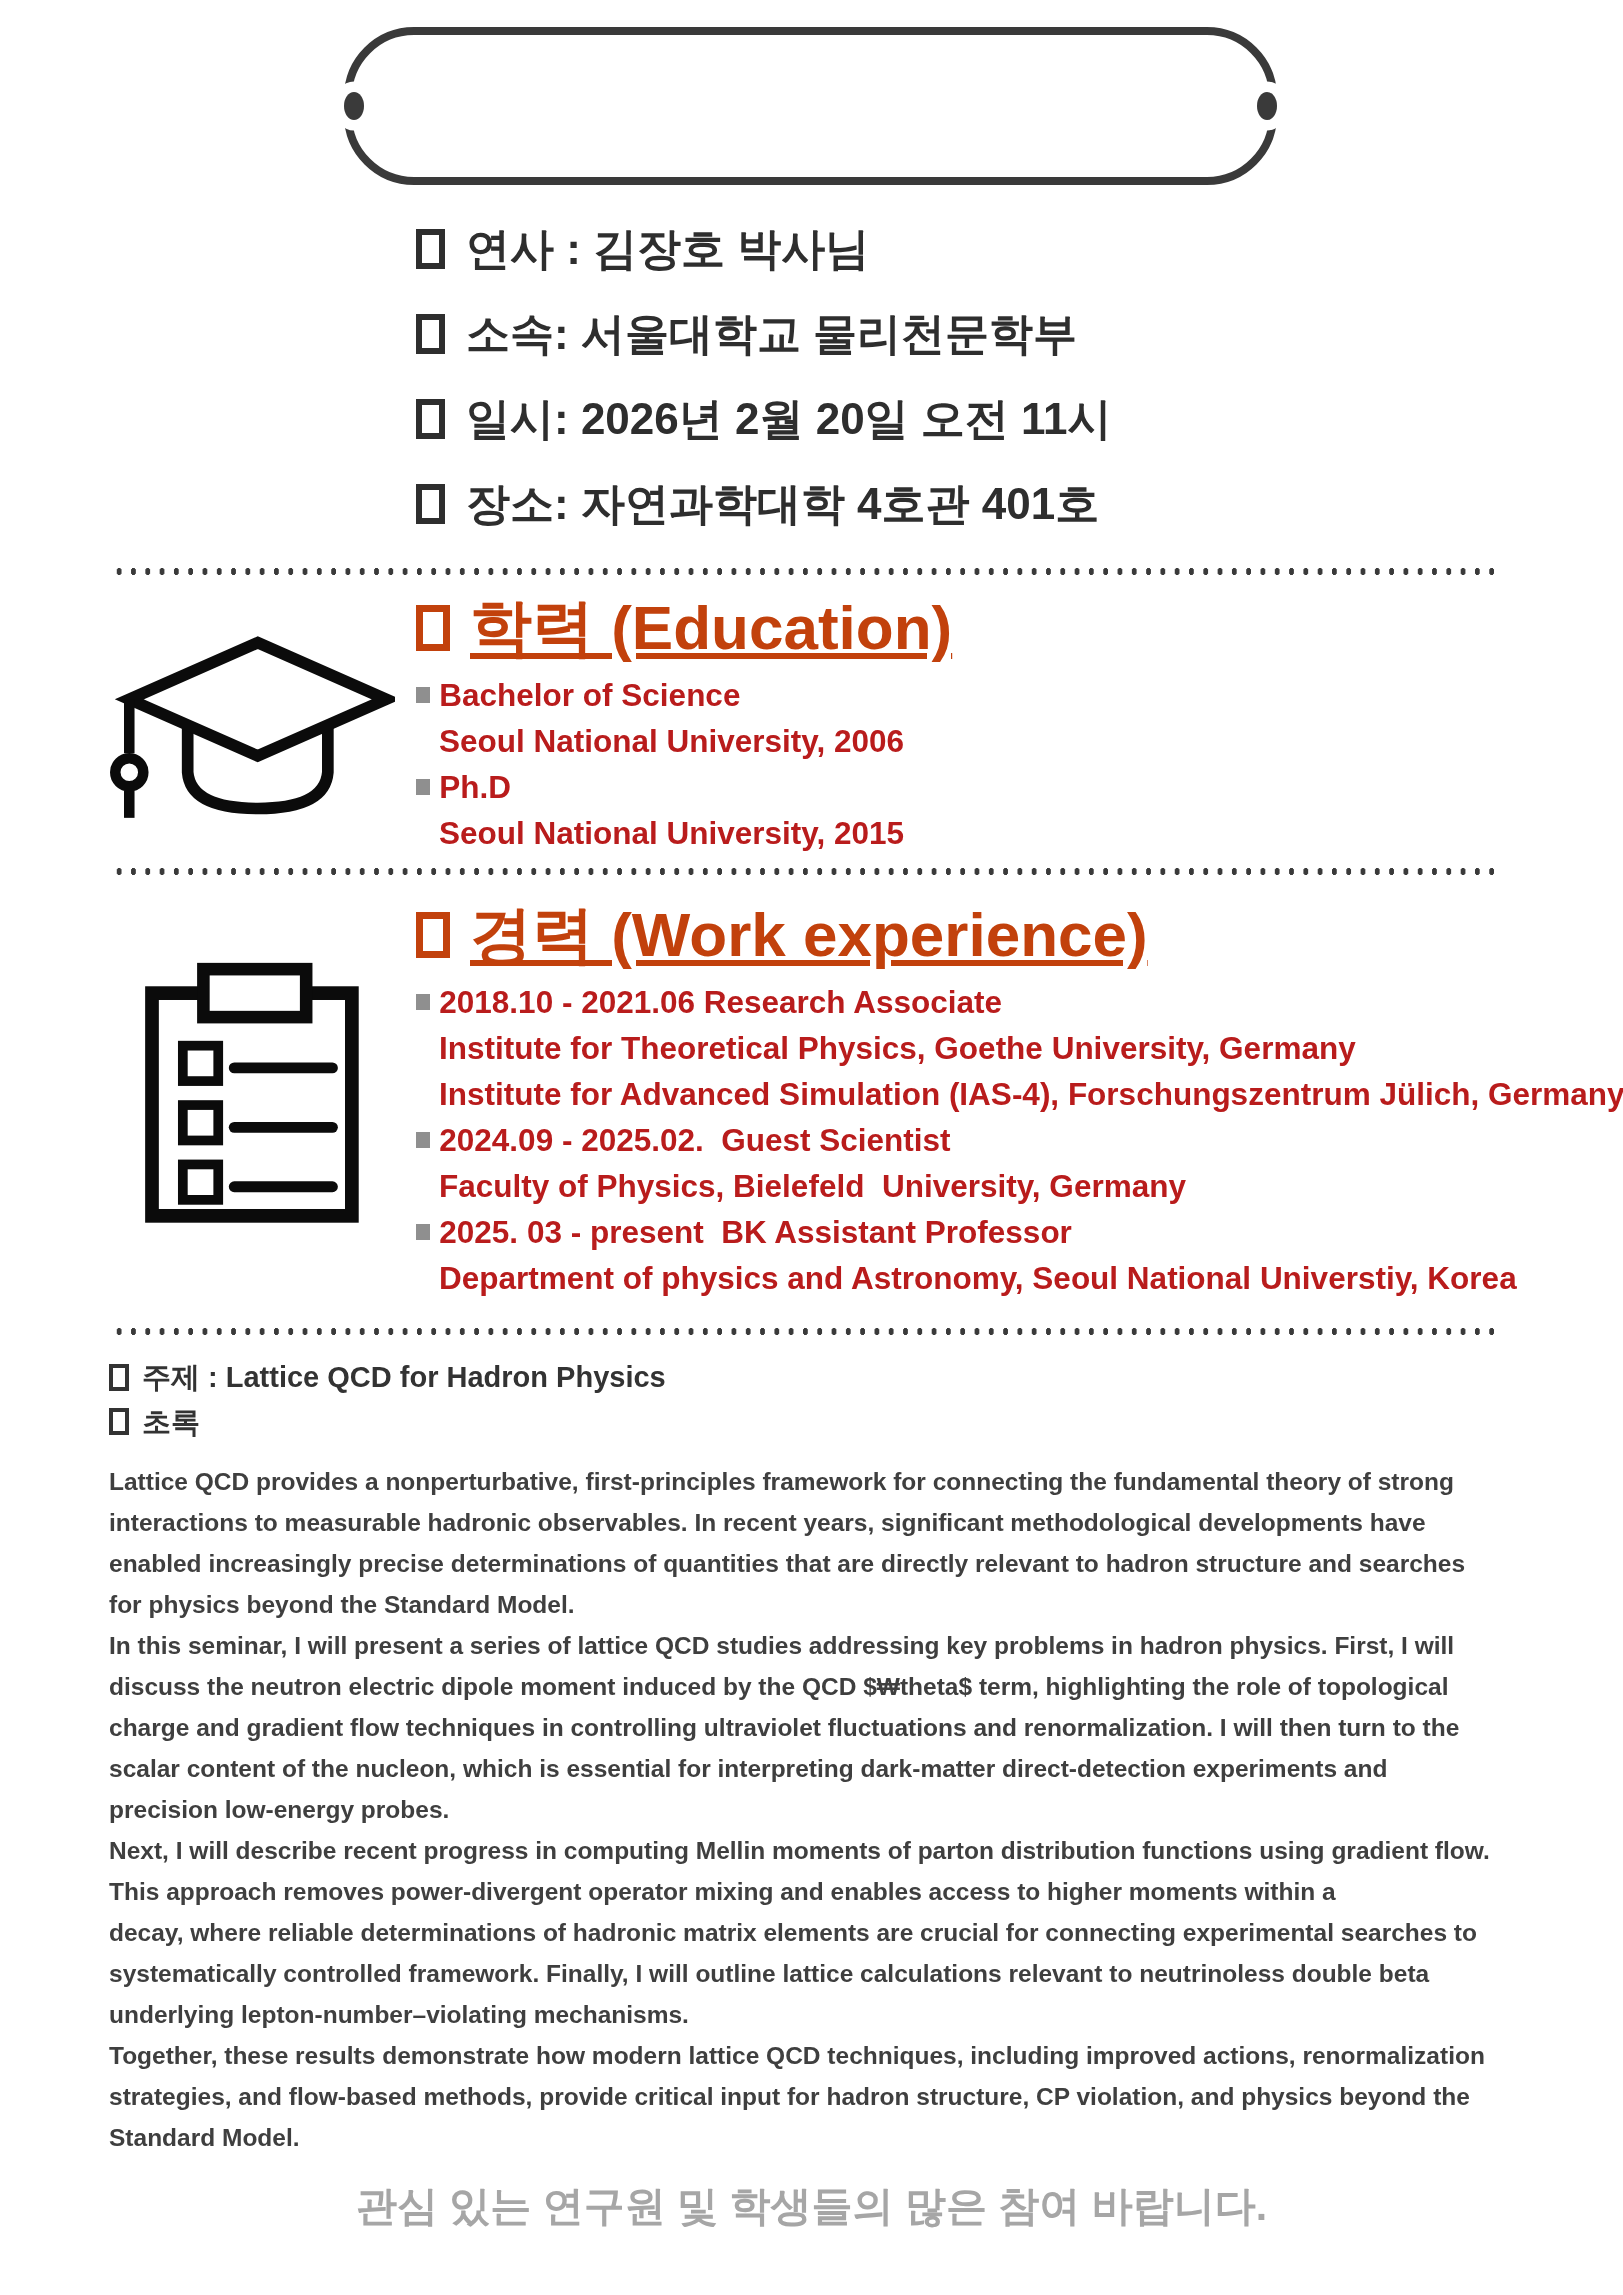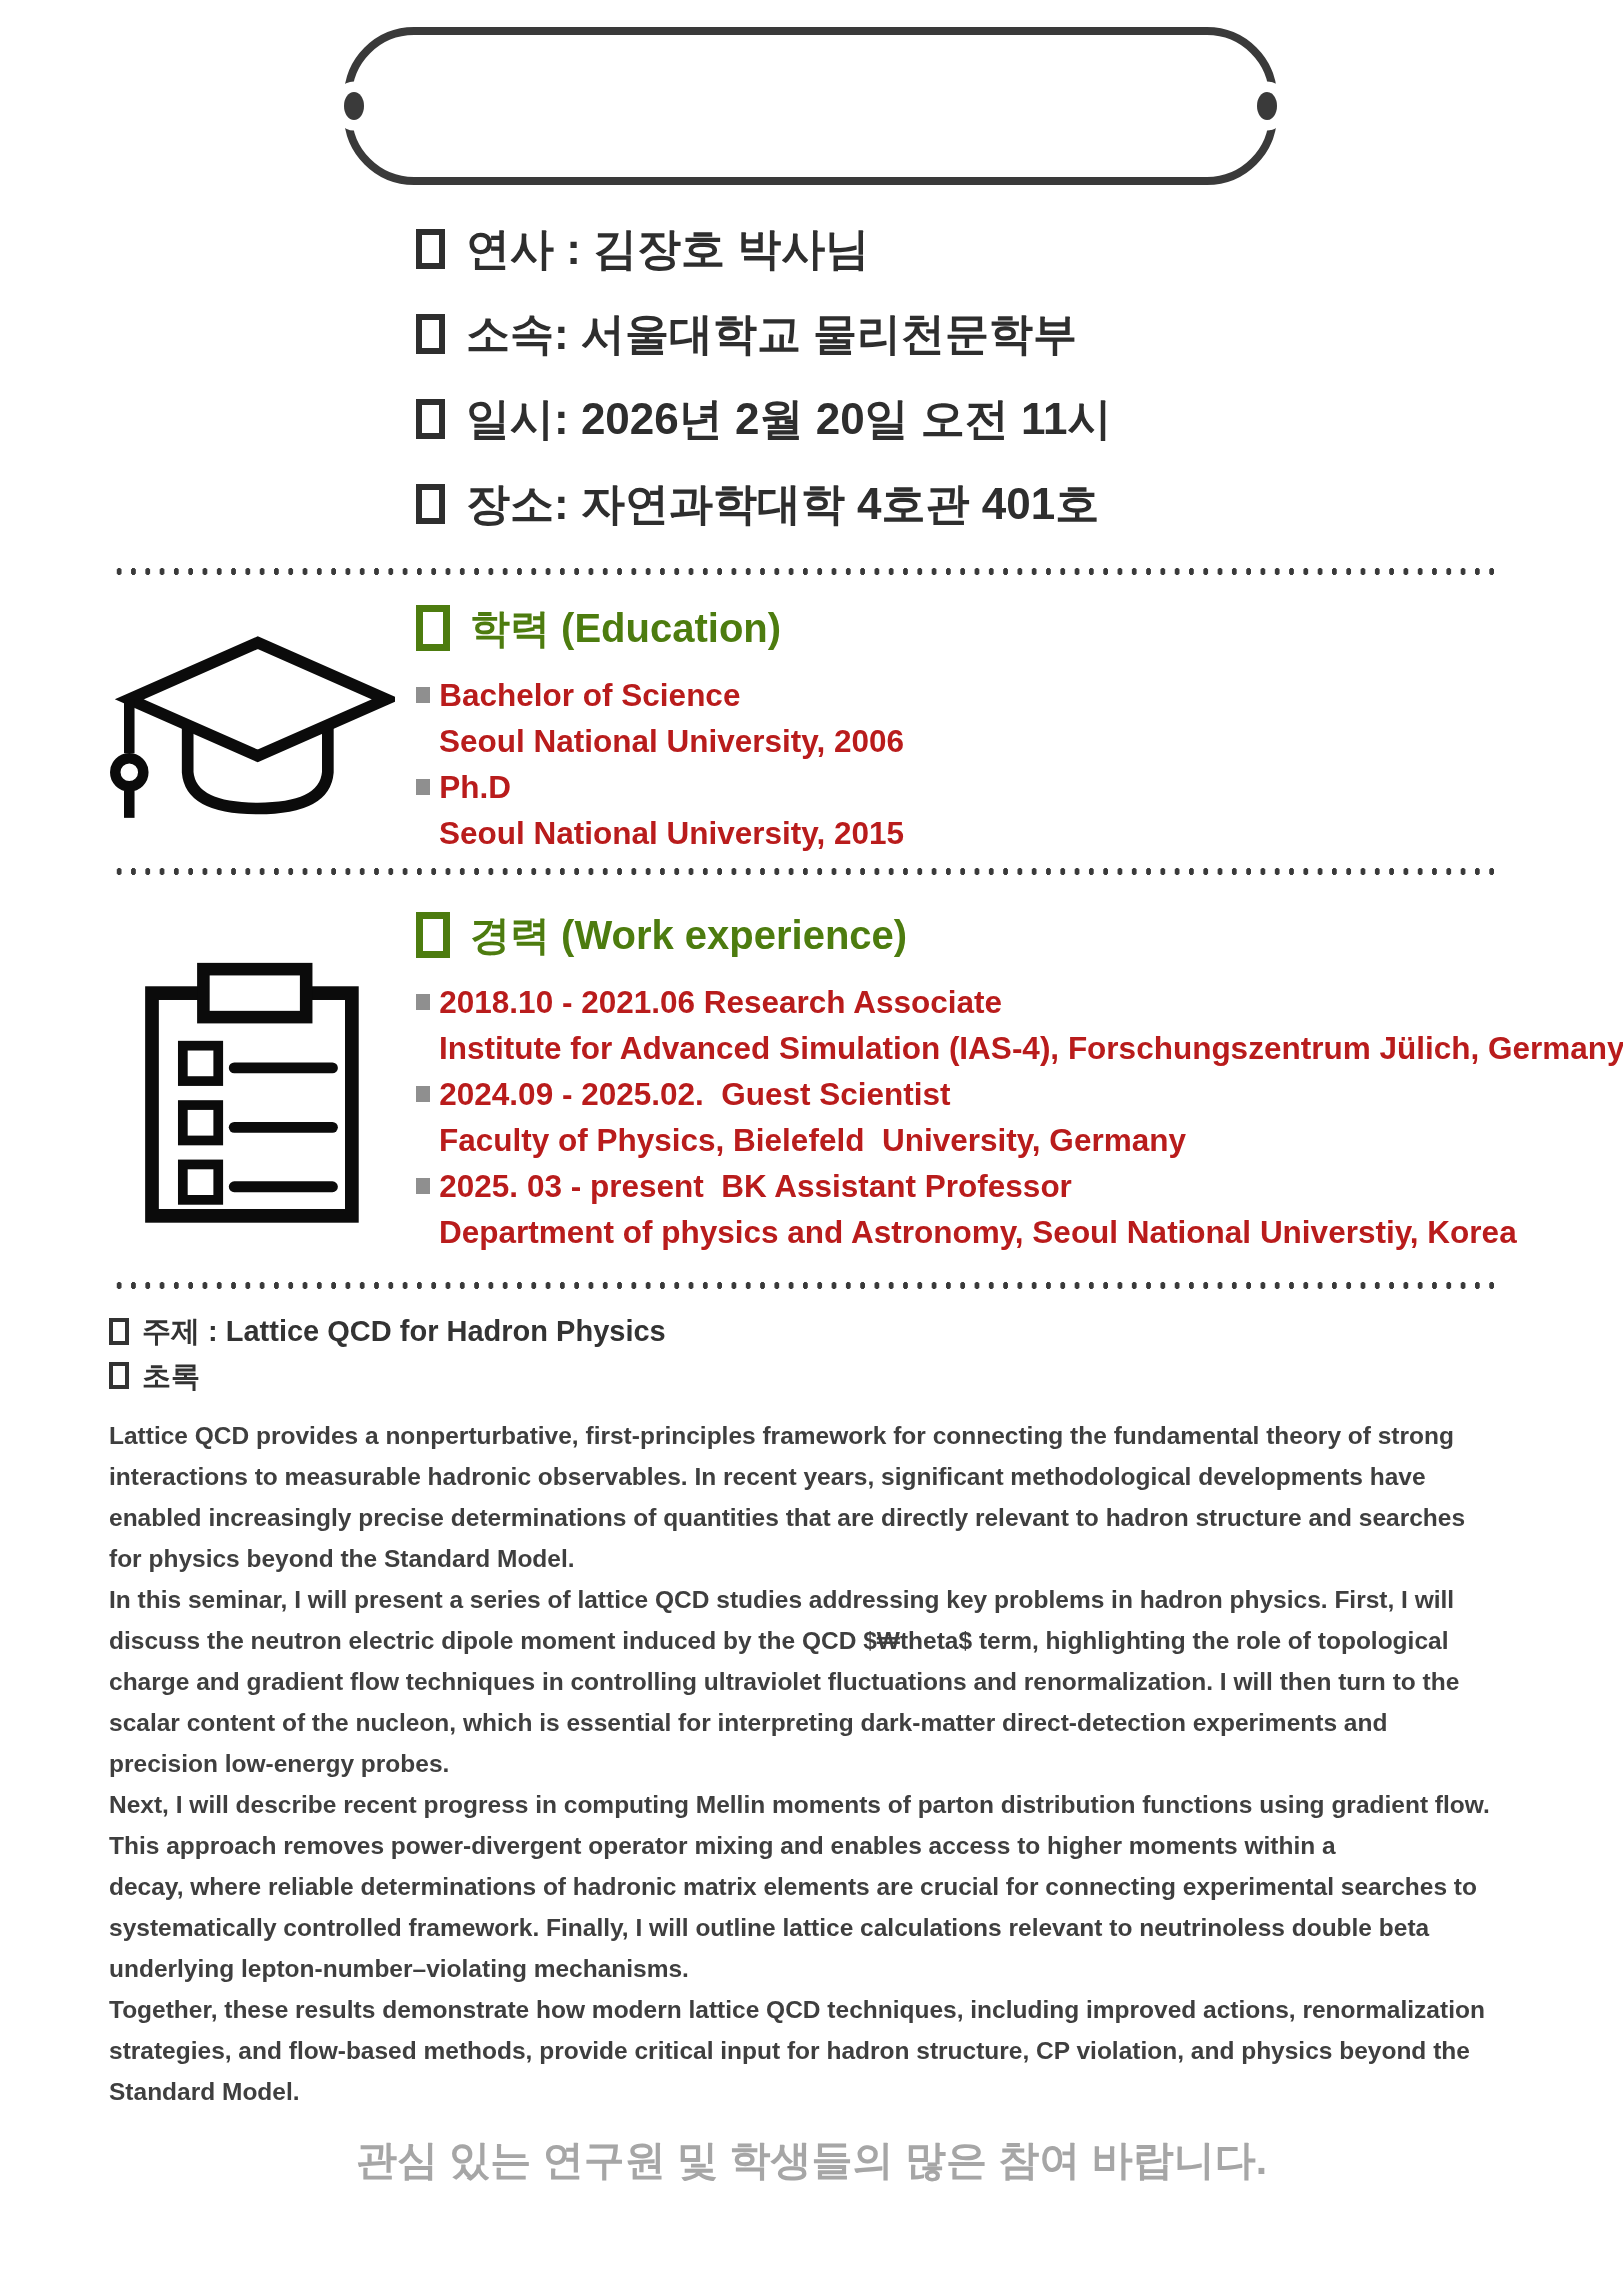--- a/index.html
+++ b/index.html
@@ -55,21 +55,21 @@
   .section { display:flex; }
   .section.edu  { margin-top:20px; }
   .section.work { margin-top:27px; }
   .icon-col { flex:none; width:416px; position:relative; }
   .icon-col svg { position:absolute; }
   .edu  .icon-col svg { left:103px; top:33px; }
   .work .icon-col svg { left:144px; top:55px; }
   .content { flex:1; min-width:0; }
   .sec-head {
     display:flex; align-items:center; margin:0;
-    font-size:40px; font-weight:bold; color:#4d7c0f; white-space:pre; line-height:58px;
+    font-size:62px; font-weight:bold; color:#c2410c; white-space:pre; line-height:58px;text-decoration:underline;
   }
   .entries { margin-top:15px; font-size:31.5px; font-weight:bold; color:#b91c1c; line-height:46px; }
   .entry-title { display:flex; align-items:center; white-space:pre; }
   .sq { flex:none; width:14px; height:16.3px; background:#8f8f8f; margin-right:9.3px; }
   .entry-sub { margin-left:23px; white-space:pre; }
 
   
   .abstract-block { margin:21px 0 0 109px; }
   .topic-line, .abstract-label {
     display:flex; align-items:center;
@@ -164,20 +164,21 @@
     <div class="content">
       <h2 class="sec-head">
         <span class="cbx h"></span>
         <span>경력 (Work experience)</span>
       </h2>
       <div class="entries">
         <div class="entry-title">
           <span class="sq"></span>
           <span>2018.10 - 2021.06 Research Associate</span>
         </div>
+        <div class="entry-sub">Institute for Theoretical Physics, Goethe University, Germany</div>
         <div class="entry-sub">Institute for Advanced Simulation (IAS-4), Forschungszentrum Jülich, Germany</div>
         <div class="entry-title">
           <span class="sq"></span>
           <span>2024.09 - 2025.02.  Guest Scientist</span>
         </div>
         <div class="entry-sub">Faculty of Physics, Bielefeld  University, Germany</div>
         <div class="entry-title">
           <span class="sq"></span>
           <span>2025. 03 - present  BK Assistant Professor</span>
         </div>

